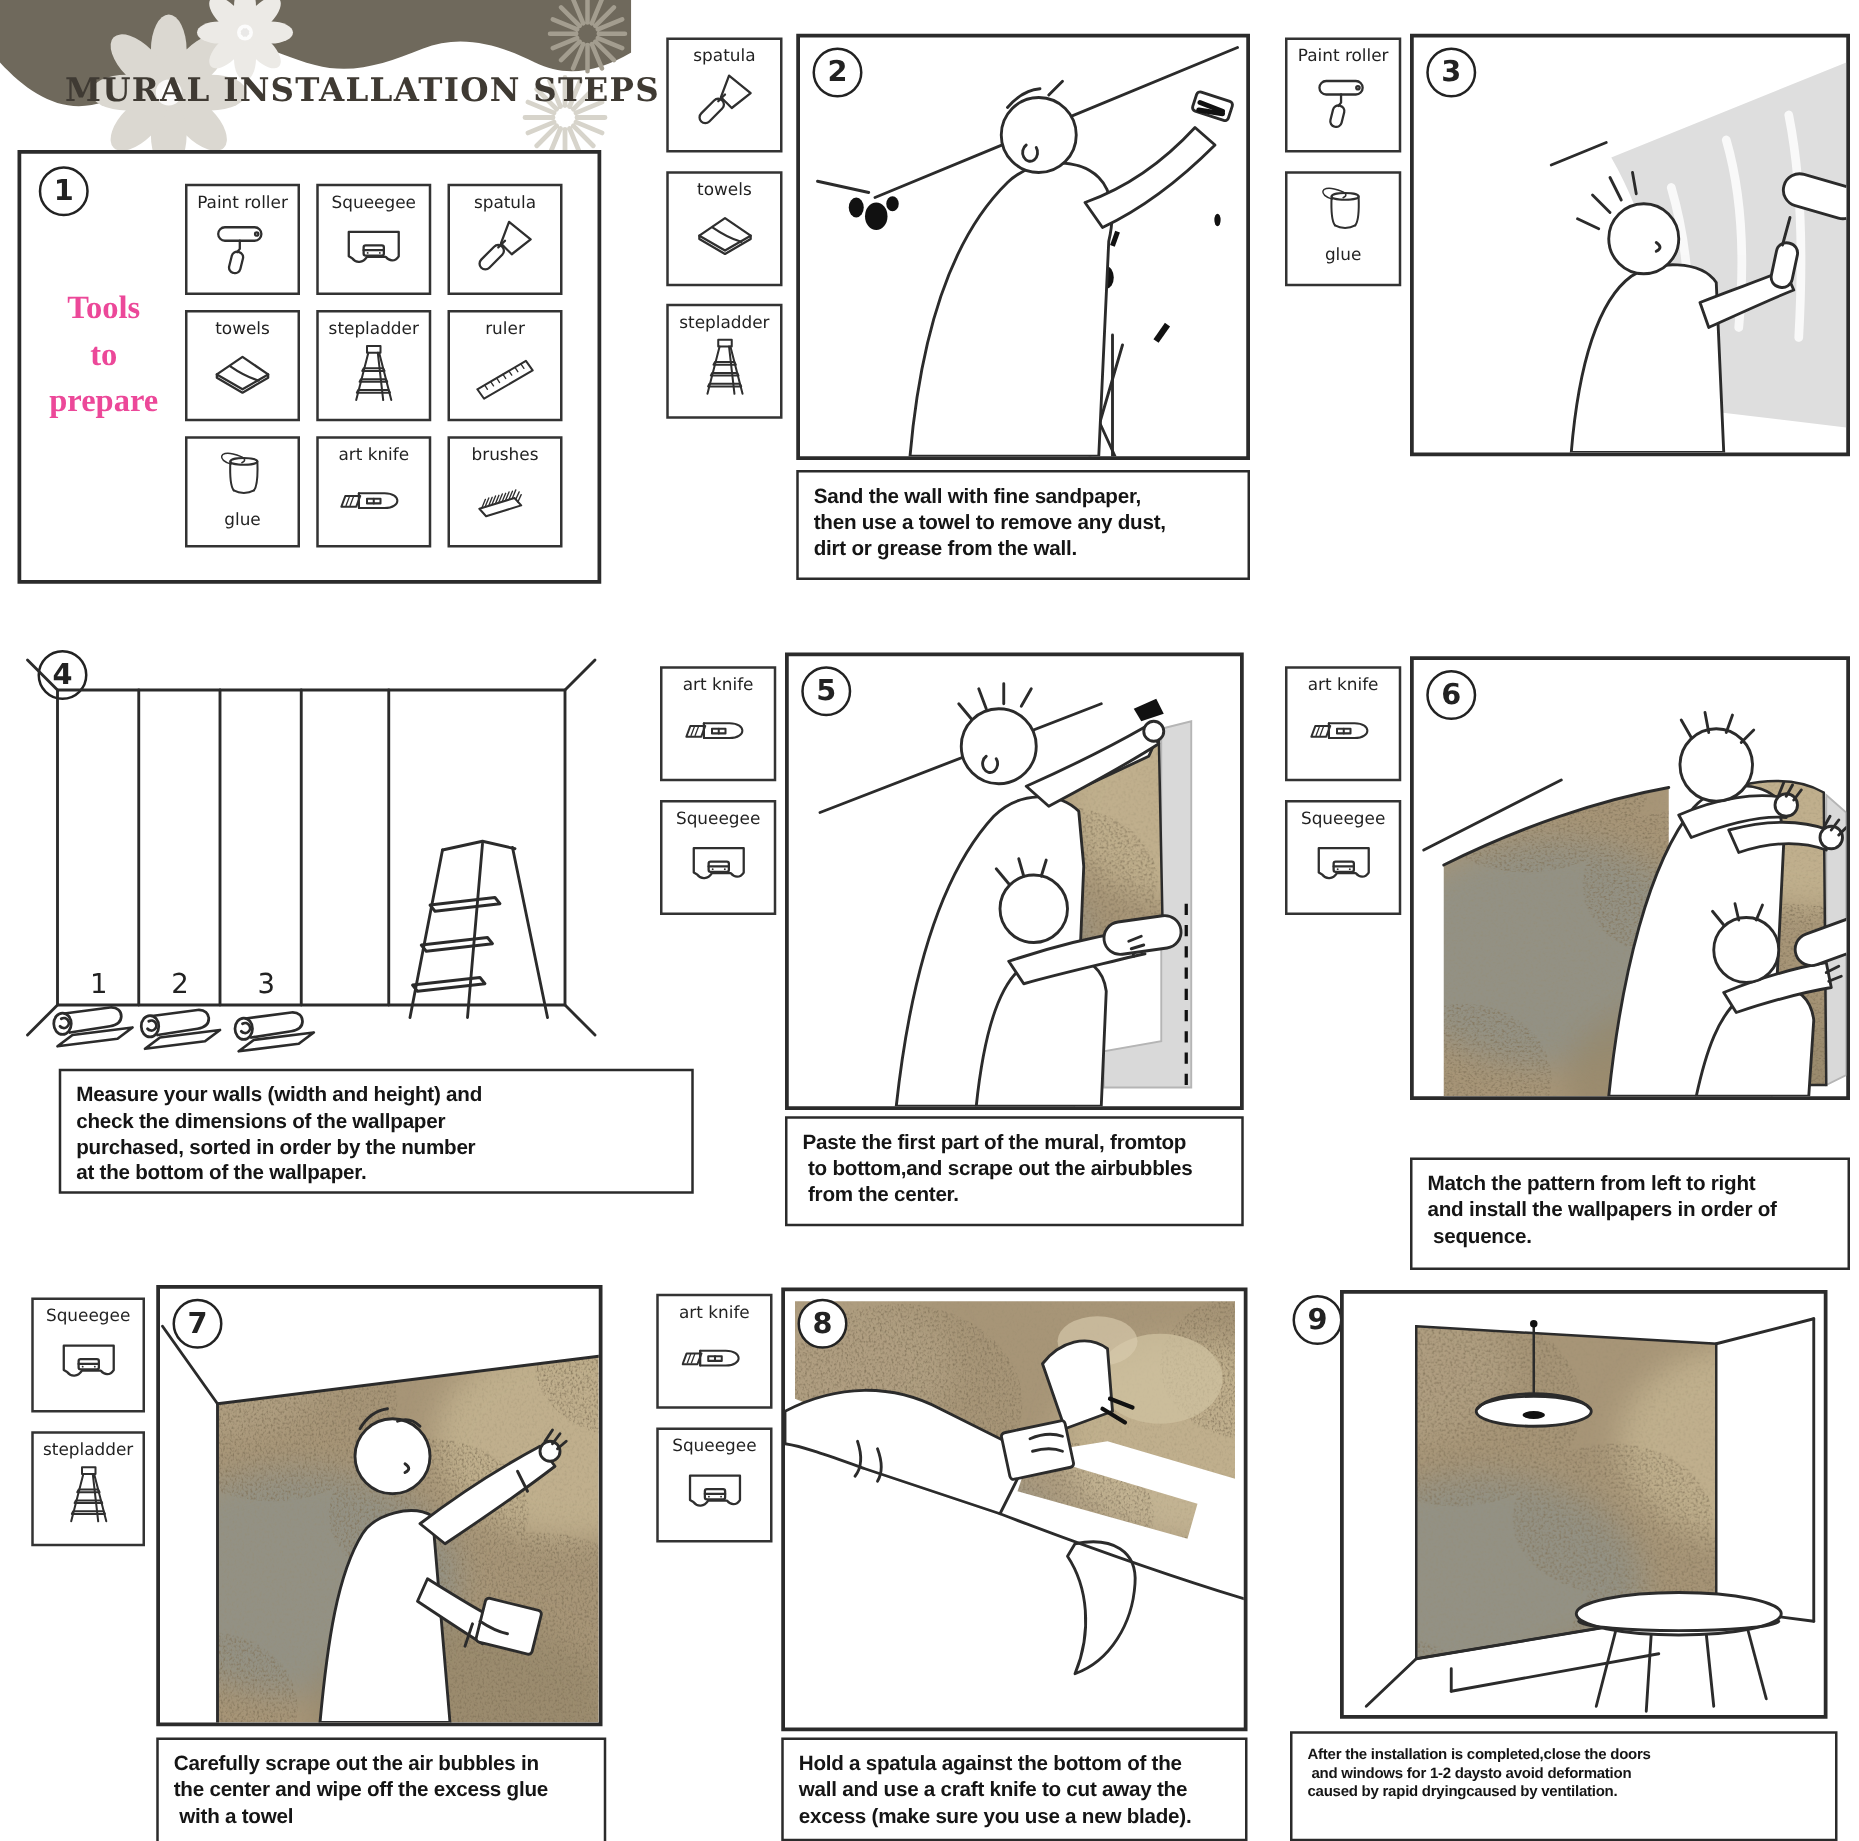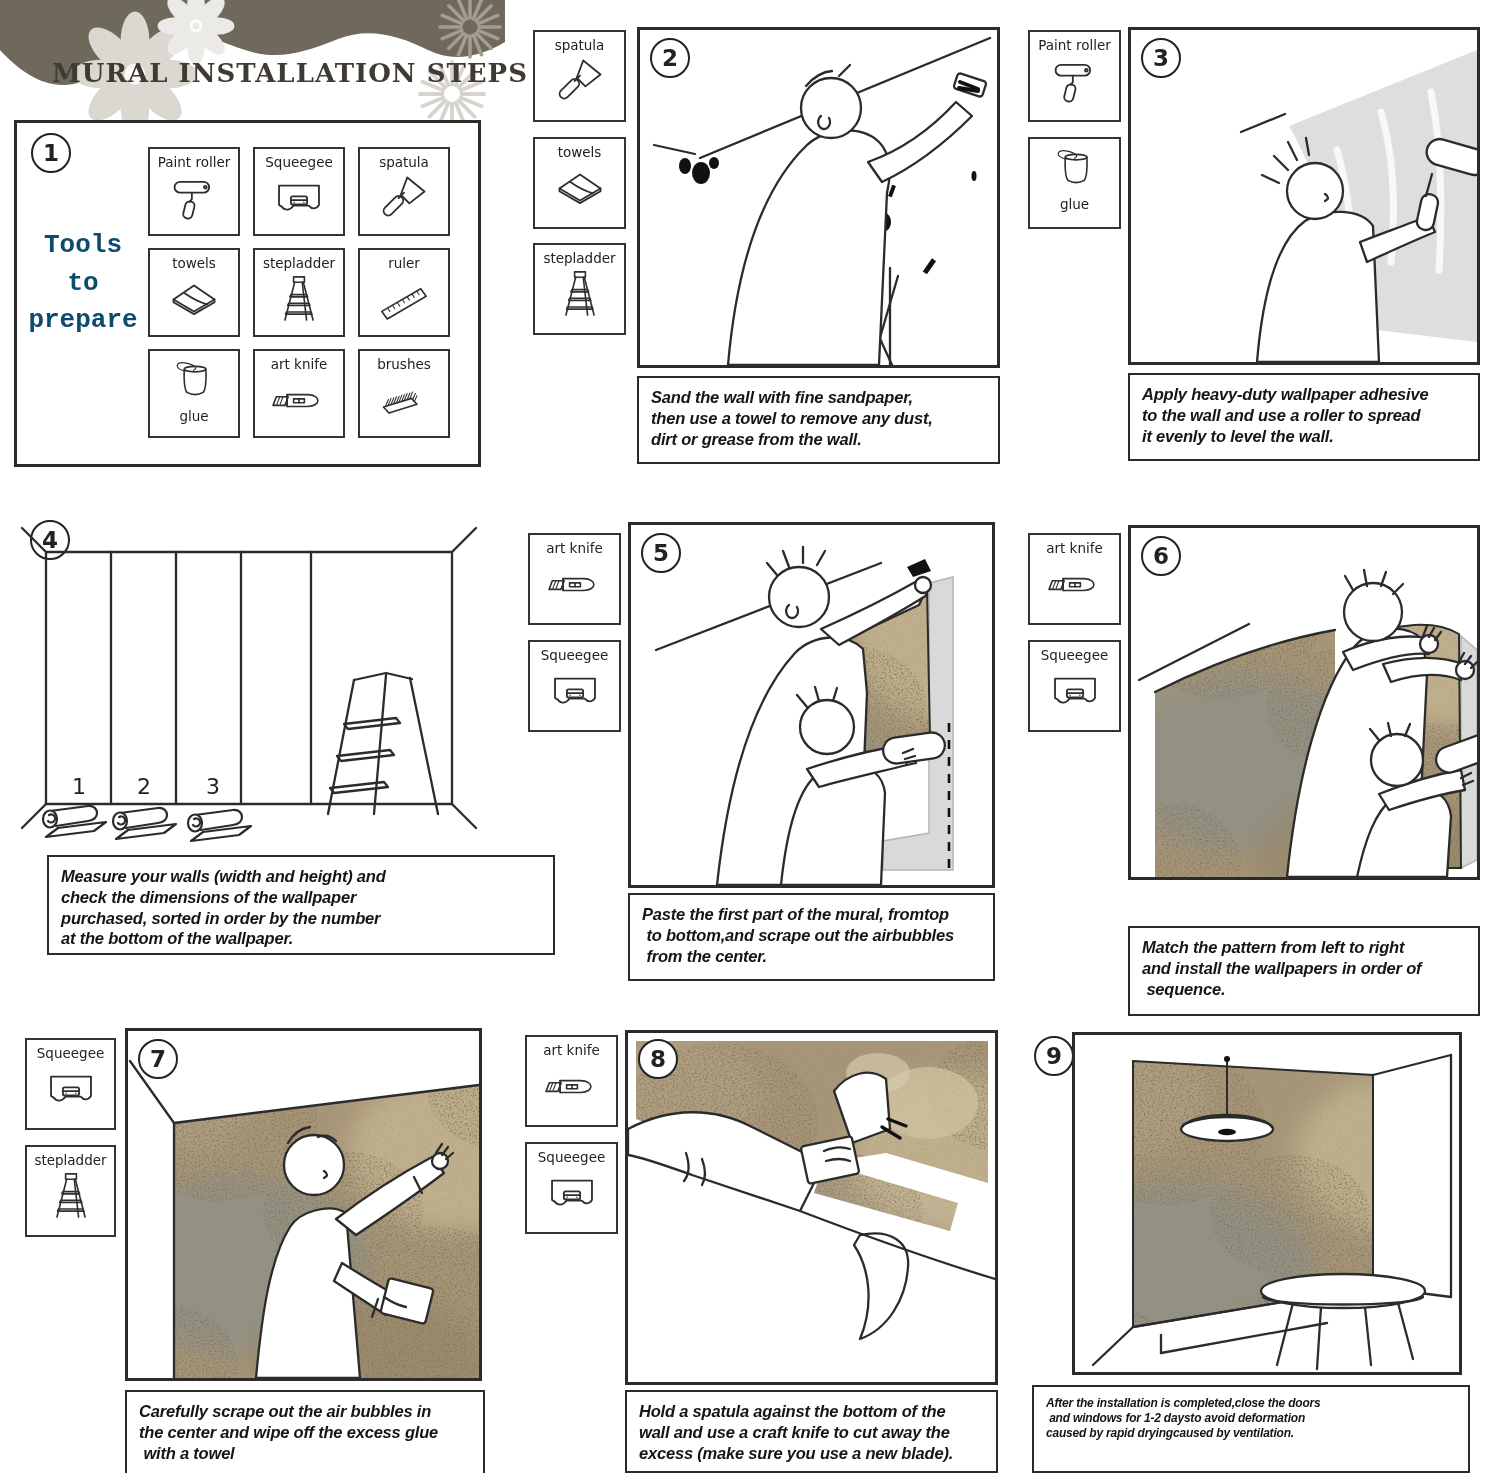--- a/index.html
+++ b/index.html
@@ -1,33 +1,33 @@
 <!DOCTYPE html>
 <html><head>
 <meta charset="utf-8">
 <style>
   html,body{margin:0;padding:0;background:#fff;}
   body{width:1487px;height:1473px;position:relative;font-family:"Liberation Sans",sans-serif;color:#151515;}
   .abs{position:absolute;box-sizing:border-box;}
   .frame{border:3px solid #2b2b2b;background:#fff;}
   .caption{border:2.5px solid #2b2b2b;background:#fff;font-weight:700;font-size:16.5px;line-height:1.26;
-           padding:9px 12px;white-space:pre-wrap;letter-spacing:-0.2px;font-family:"Liberation Sans",sans-serif;font-style:italic;}
+           padding:9px 12px;white-space:pre-wrap;letter-spacing:-0.2px;font-family:"Liberation Sans",sans-serif;}
   .caption.small{font-size:12px;}
   .num{width:36px;height:36px;border:2.6px solid #222;border-radius:50%;display:flex;align-items:center;
        justify-content:center;font-size:23px;font-weight:600;color:#222;background:#fff;
        font-family:"DejaVu Sans",sans-serif;position:absolute;}
   .tile{border:2px solid #333;background:#fff;display:flex;flex-direction:column;align-items:center;
         justify-content:flex-start;padding:5px 2px 17px 2px;}
   .tile .lbl{font-family:"DejaVu Sans",sans-serif;font-size:13.5px;color:#222;white-space:nowrap;}
   .tile svg{width:54px;height:54px;margin-top:1px;flex:0 0 auto;}
   .tile.lbl-bottom{flex-direction:column-reverse;justify-content:flex-end;padding:2px 2px 5px 2px;}
   .page-title{font-family:"DejaVu Serif",serif;font-weight:bold;font-size:26px;letter-spacing:1px;
               color:#3f3a33;white-space:nowrap;}
-  .tools-title{font-family:Liberation Mono, monospace;font-weight:bold;font-size:26px;line-height:1.45;
-               color:#0c4a6e;text-align:center;}
+  .tools-title{font-family:Liberation Serif, serif;font-weight:bold;font-size:26px;line-height:1.45;
+               color:#ec4899;text-align:center;}
   .ill{display:block;}
   .ln{stroke:#2b2b2b;stroke-width:2.3;fill:none;stroke-linecap:round;stroke-linejoin:round;}
   .wf{fill:#fff;stroke:#2b2b2b;stroke-width:2.3;stroke-linecap:round;stroke-linejoin:round;}
   svg text{font-family:"DejaVu Sans",sans-serif;}
 </style>
 </head>
 <body>
 
 <svg width="0" height="0" style="position:absolute" aria-hidden="true">
   <defs>
@@ -332,23 +332,20 @@
       <g class="ln">
         <path d="M157,140 l-14,-14"></path>
           <path d="M166,130 l-9,-18"></path>
         <path d="M178,125 l-3,-17"></path>
           <path d="M148,153 l-17,-8"></path>
         <path d="M194,164 q6,4 0,7"></path>
         <path d="M301,144 l-6,22"></path>
       </g>
     </svg>
   </section>
-  <div class="abs caption" style="left:1128px;top:373px;width:352px;height:88px;">Apply heavy-duty wallpaper adhesive
-to the wall and use a roller to spread
-it evenly to level the wall.</div>
 
   <span class="num" style="left:30px;top:520px;">4</span>
   <svg class="abs ill" style="left:14px;top:512px;" width="470" height="335" viewBox="0 0 470 335">
     <g class="ln" stroke-width="2">
       <path d="M8,16 L32,40"></path>
         <path d="M462,16 L438,40"></path>
       <path d="M8,316 L32,292"></path>
         <path d="M462,316 L438,292"></path>
       <rect x="32" y="40" width="406" height="252"></rect>
       <path d="M97,40 V292"></path>

